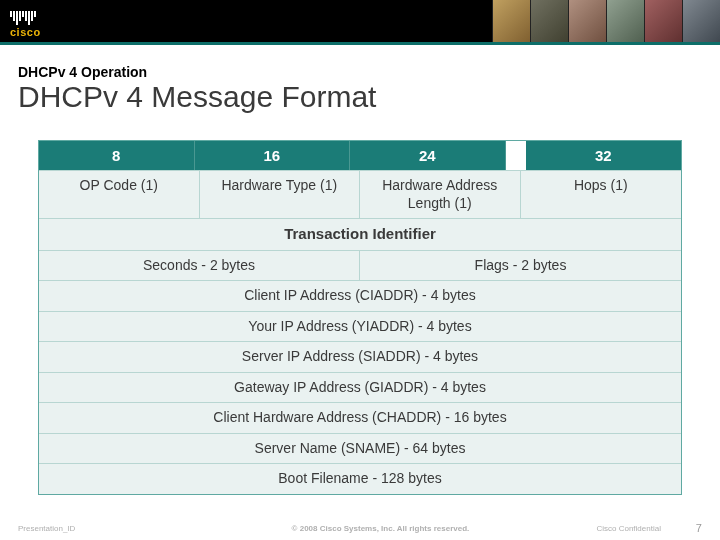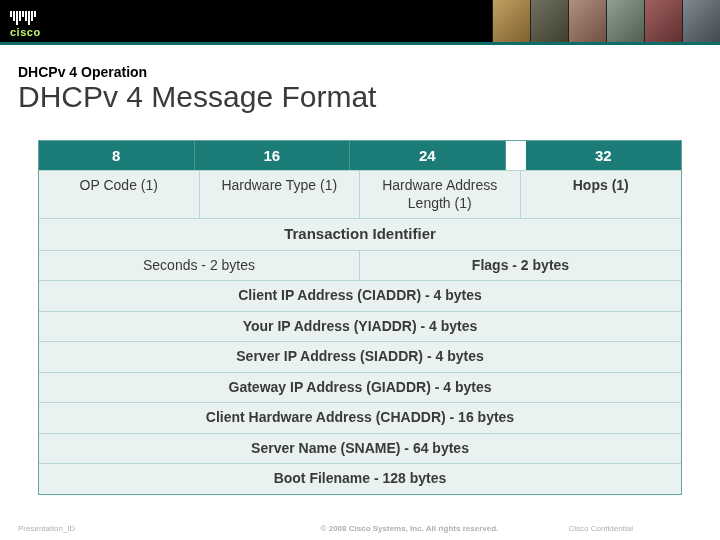--- a/index.html
+++ b/index.html
@@ -12,21 +12,21 @@
   }
   .top-bar {
     height: 42px;
     background: #000;
     display: flex;
     justify-content: space-between;
     align-items: flex-end;
   }
   .logo {
     padding: 4px 10px;
-    color: #bef264;
+    color: #eab308;
     display: flex;
     flex-direction: column;
     line-height: 1;
   }
   .logo-bars {
     display: flex; gap: 1px; margin-bottom: 2px;
   }
   .logo-bars span {
     width: 2px; background: #fff; display: inline-block;
   }
@@ -84,35 +84,34 @@
   .row > div {
     background: #eaf2f1;
     color: #3a3a3a;
     text-align: center;
     padding: 6px 17px;
     font-size: 14px;
     border-top: 1px solid #b8d6d2;
     border-right: 1px solid #b8d6d2;
     line-height: 1.25;
   }
-  .row > div:last-child { border-right: none; font-weight: bold; }
+  .row > div:last-child { border-right: none; }
   .row.bold > div { font-weight: bold; font-size: 15px; background:#eaf2f1; }
   .footer {
     position: absolute;
     bottom: 6px; left: 0; right: 0;
     display: flex;
     font-size: 8px;
     color: #b0b0b0;
     padding: 0 18px;
     align-items: center;
-    gap: 29px;
   }
   .footer .pid { flex: 0 0 40%; }
   .footer .copy { flex: 0 0 32%; font-weight: bold; }
-  .footer .conf { flex: 0 0 22%; }
+  .footer .conf { flex: 0 0 22%; text-align: right; }
   .footer .pg { flex: 0 0 6%; text-align: right; font-size: 11px; color:#9a9a9a;}
 </style>
 </head>
 <body>
 
 <div class="top-bar">
   <div class="logo">
     <div class="logo-bars">
       <span class="b1"></span>
         <span class="b2"></span>

